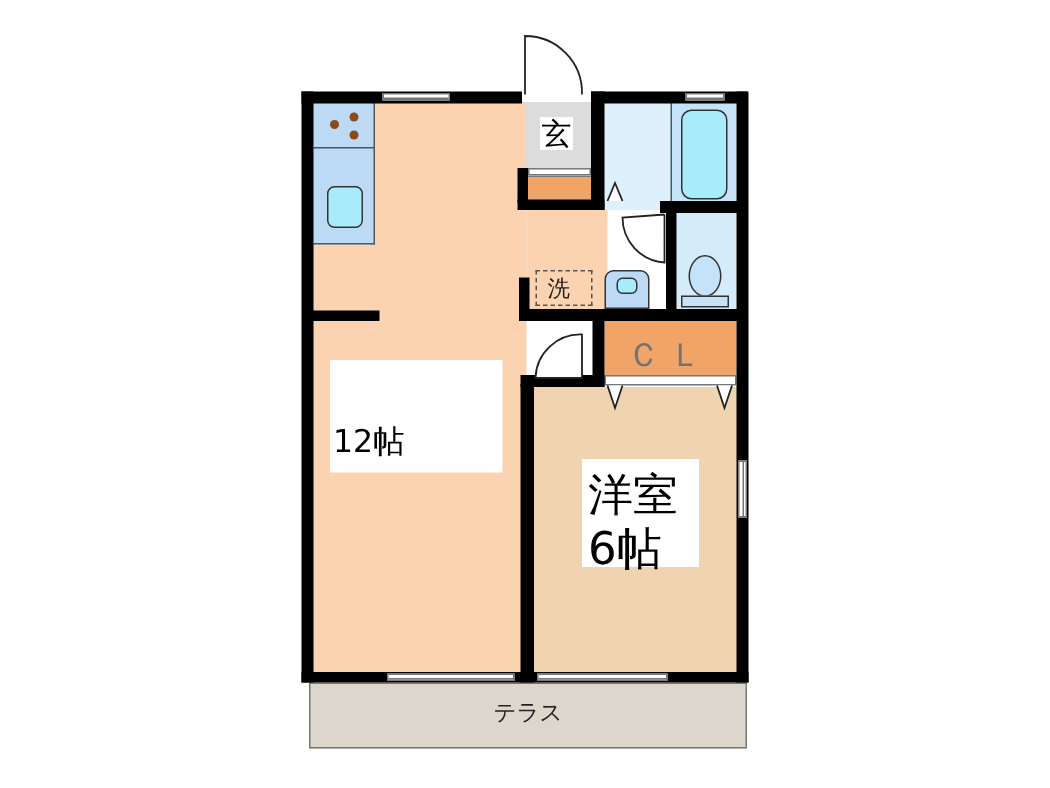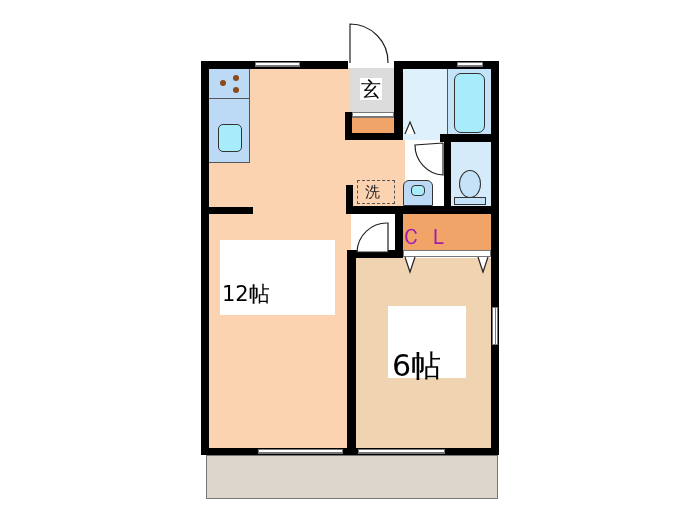--- a/index.html
+++ b/index.html
@@ -12,20 +12,21 @@
   .winv::after { content: ""; position: absolute; top: 0; bottom: 0; left: 50%; border-left: 1px solid #777; }
   .label { position: absolute; background: #fff; color: #000; text-align: left; line-height: 1; }
   svg { position: absolute; overflow: visible; }
 </style>
 </head>
 <body>
 
 <div class="abs" style="left:0;top:0;width:700px;height:525px;">
 
   <div class="abs" style="left:206px;top:455px;width:292px;height:44px;background:#ddd6cc;border:1px solid #777;"></div>
+  <div class="abs" style="left:206px;top:466px;width:292px;text-align:center;font-size:15px;color:#222;">テラス</div>
 
   <div class="abs" style="left:208px;top:68px;width:143px;height:381px;background:#fbd3b1;"></div>
   <div class="abs" style="left:351px;top:135px;width:54px;height:75px;background:#fbd3b1;"></div>
 
   <div class="abs" style="left:356px;top:258px;width:136px;height:191px;background:#f0d3b0;"></div>
 
   <div class="abs" style="left:208px;top:68px;width:42px;height:95px;background:#bcdaf6;border:1px solid #555;border-left:none;border-top:none;"></div>
   <div class="abs" style="left:208px;top:98px;width:42px;height:1px;background:#555;"></div>
 
   <div class="abs" style="left:220px;top:80px;width:6px;height:6px;border-radius:50%;background:#8b4a1a;"></div>
@@ -49,27 +50,28 @@
   <div class="abs" style="left:459px;top:170px;width:22px;height:28px;background:#c4e2f8;border:1px solid #333;border-radius:50%;"></div>
   <div class="abs" style="left:454px;top:197px;width:32px;height:8px;background:#c4e2f8;border:1px solid #333;"></div>
 
   <div class="abs" style="left:357px;top:180px;width:38px;height:24px;border:1.5px dashed #555;"></div>
   <div class="abs" style="left:365px;top:183px;font-size:15px;color:#222;">洗</div>
 
   <div class="abs" style="left:403px;top:180px;width:30px;height:26px;background:#bcdaf6;border:1px solid #333;border-radius:6px 6px 0 0;"></div>
   <div class="abs" style="left:411px;top:185px;width:14px;height:11px;background:#a8ecfb;border:1px solid #333;border-radius:4px;"></div>
 
   <div class="abs" style="left:403px;top:214px;width:88px;height:36px;background:#f0a468;"></div>
-  <div class="abs" style="left:400px;top:222px;font-size:22px;letter-spacing:6px;color:#a21caf;">ＣＬ</div>
+  <div class="abs" style="left:418px;top:222px;font-size:22px;letter-spacing:6px;color:#737373;">ＣＬ</div>
   <div class="abs" style="left:403px;top:250px;width:88px;height:7px;background:#fff;border:1px solid #777;"></div>
 
   <div class="label" style="left:220px;top:240px;width:115px;height:75px;"></div>
   <div class="abs" style="left:222px;top:280px;font-size:21px;color:#000;">12帖</div>
 
   <div class="label" style="left:388px;top:306px;width:78px;height:72px;"></div>
+  <div class="abs" style="left:392px;top:310px;font-size:30px;color:#000;">洋室</div>
   <div class="abs" style="left:392px;top:346px;font-size:30px;color:#000;text-align:center;">6帖</div>
 
   <div class="wall" style="left:201px;top:61px;width:147px;height:8px;"></div>
   <div class="wall" style="left:394px;top:61px;width:104px;height:8px;"></div>
   <div class="wall" style="left:201px;top:61px;width:8px;height:394px;"></div>
   <div class="wall" style="left:491px;top:61px;width:8px;height:394px;"></div>
   <div class="wall" style="left:201px;top:448px;width:298px;height:7px;"></div>
   <div class="wall" style="left:208px;top:207px;width:45px;height:7px;"></div>
   <div class="wall" style="left:345px;top:112px;width:7px;height:23px;"></div>
   <div class="wall" style="left:345px;top:133px;width:58px;height:7px;"></div>

